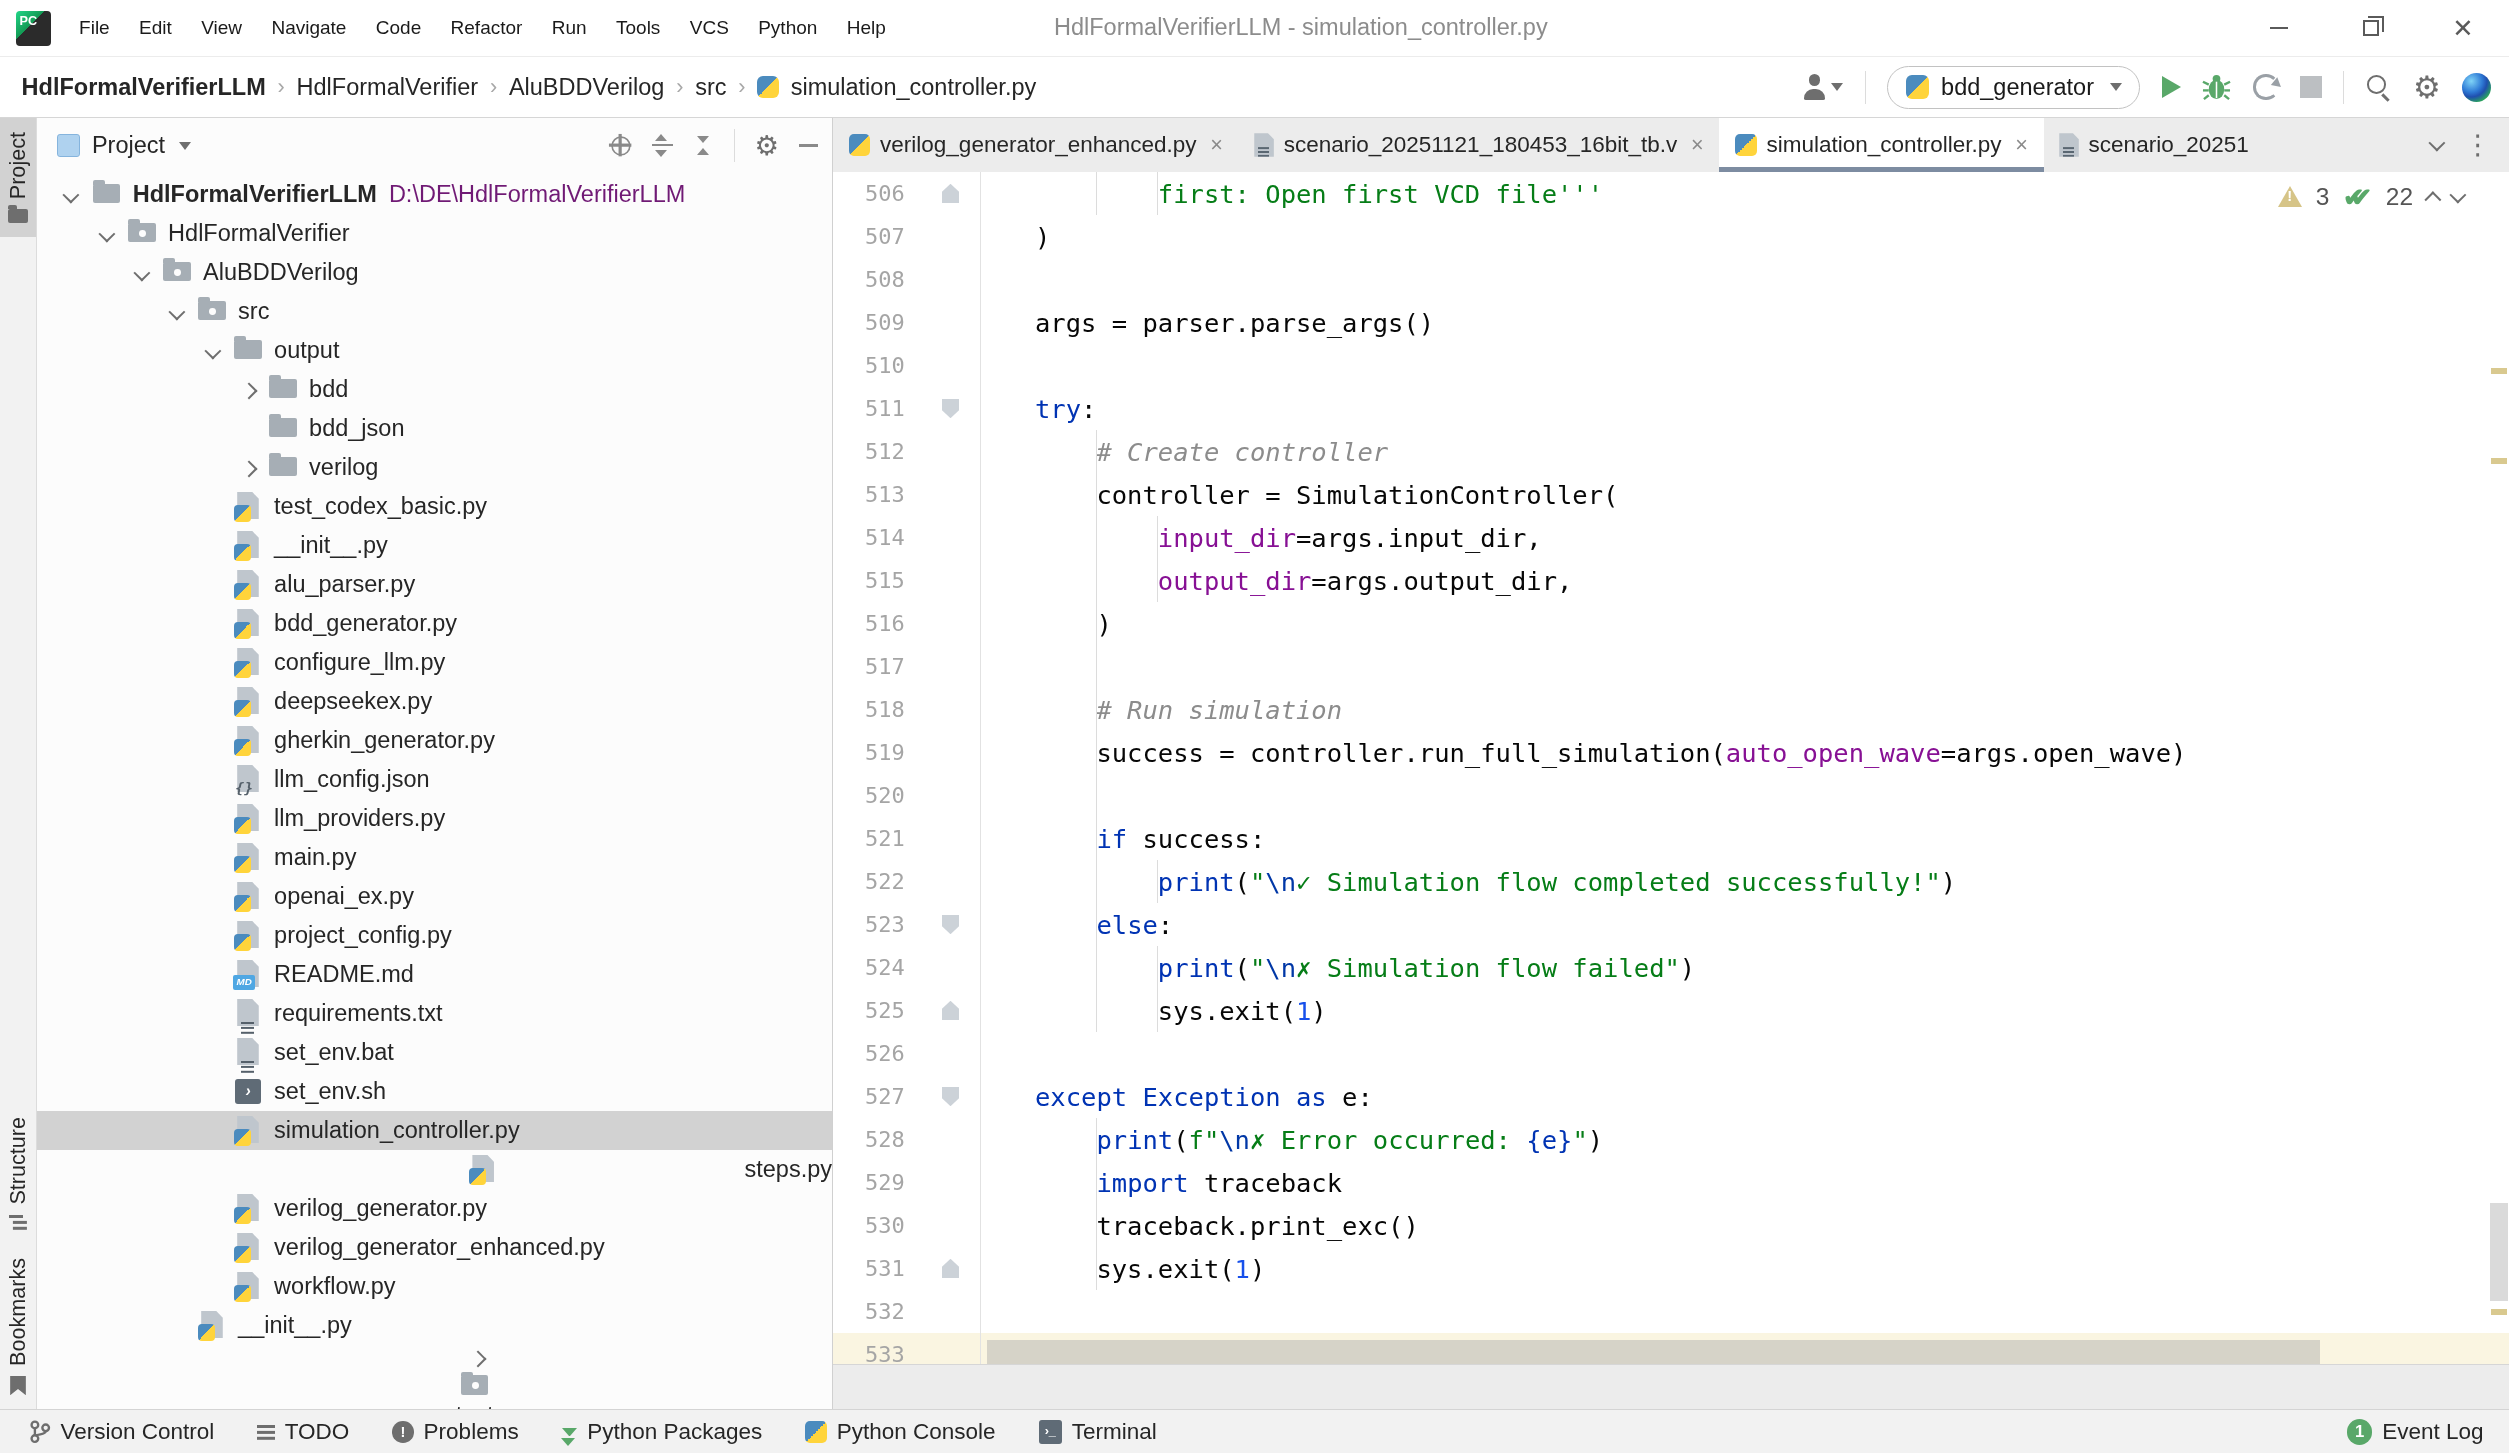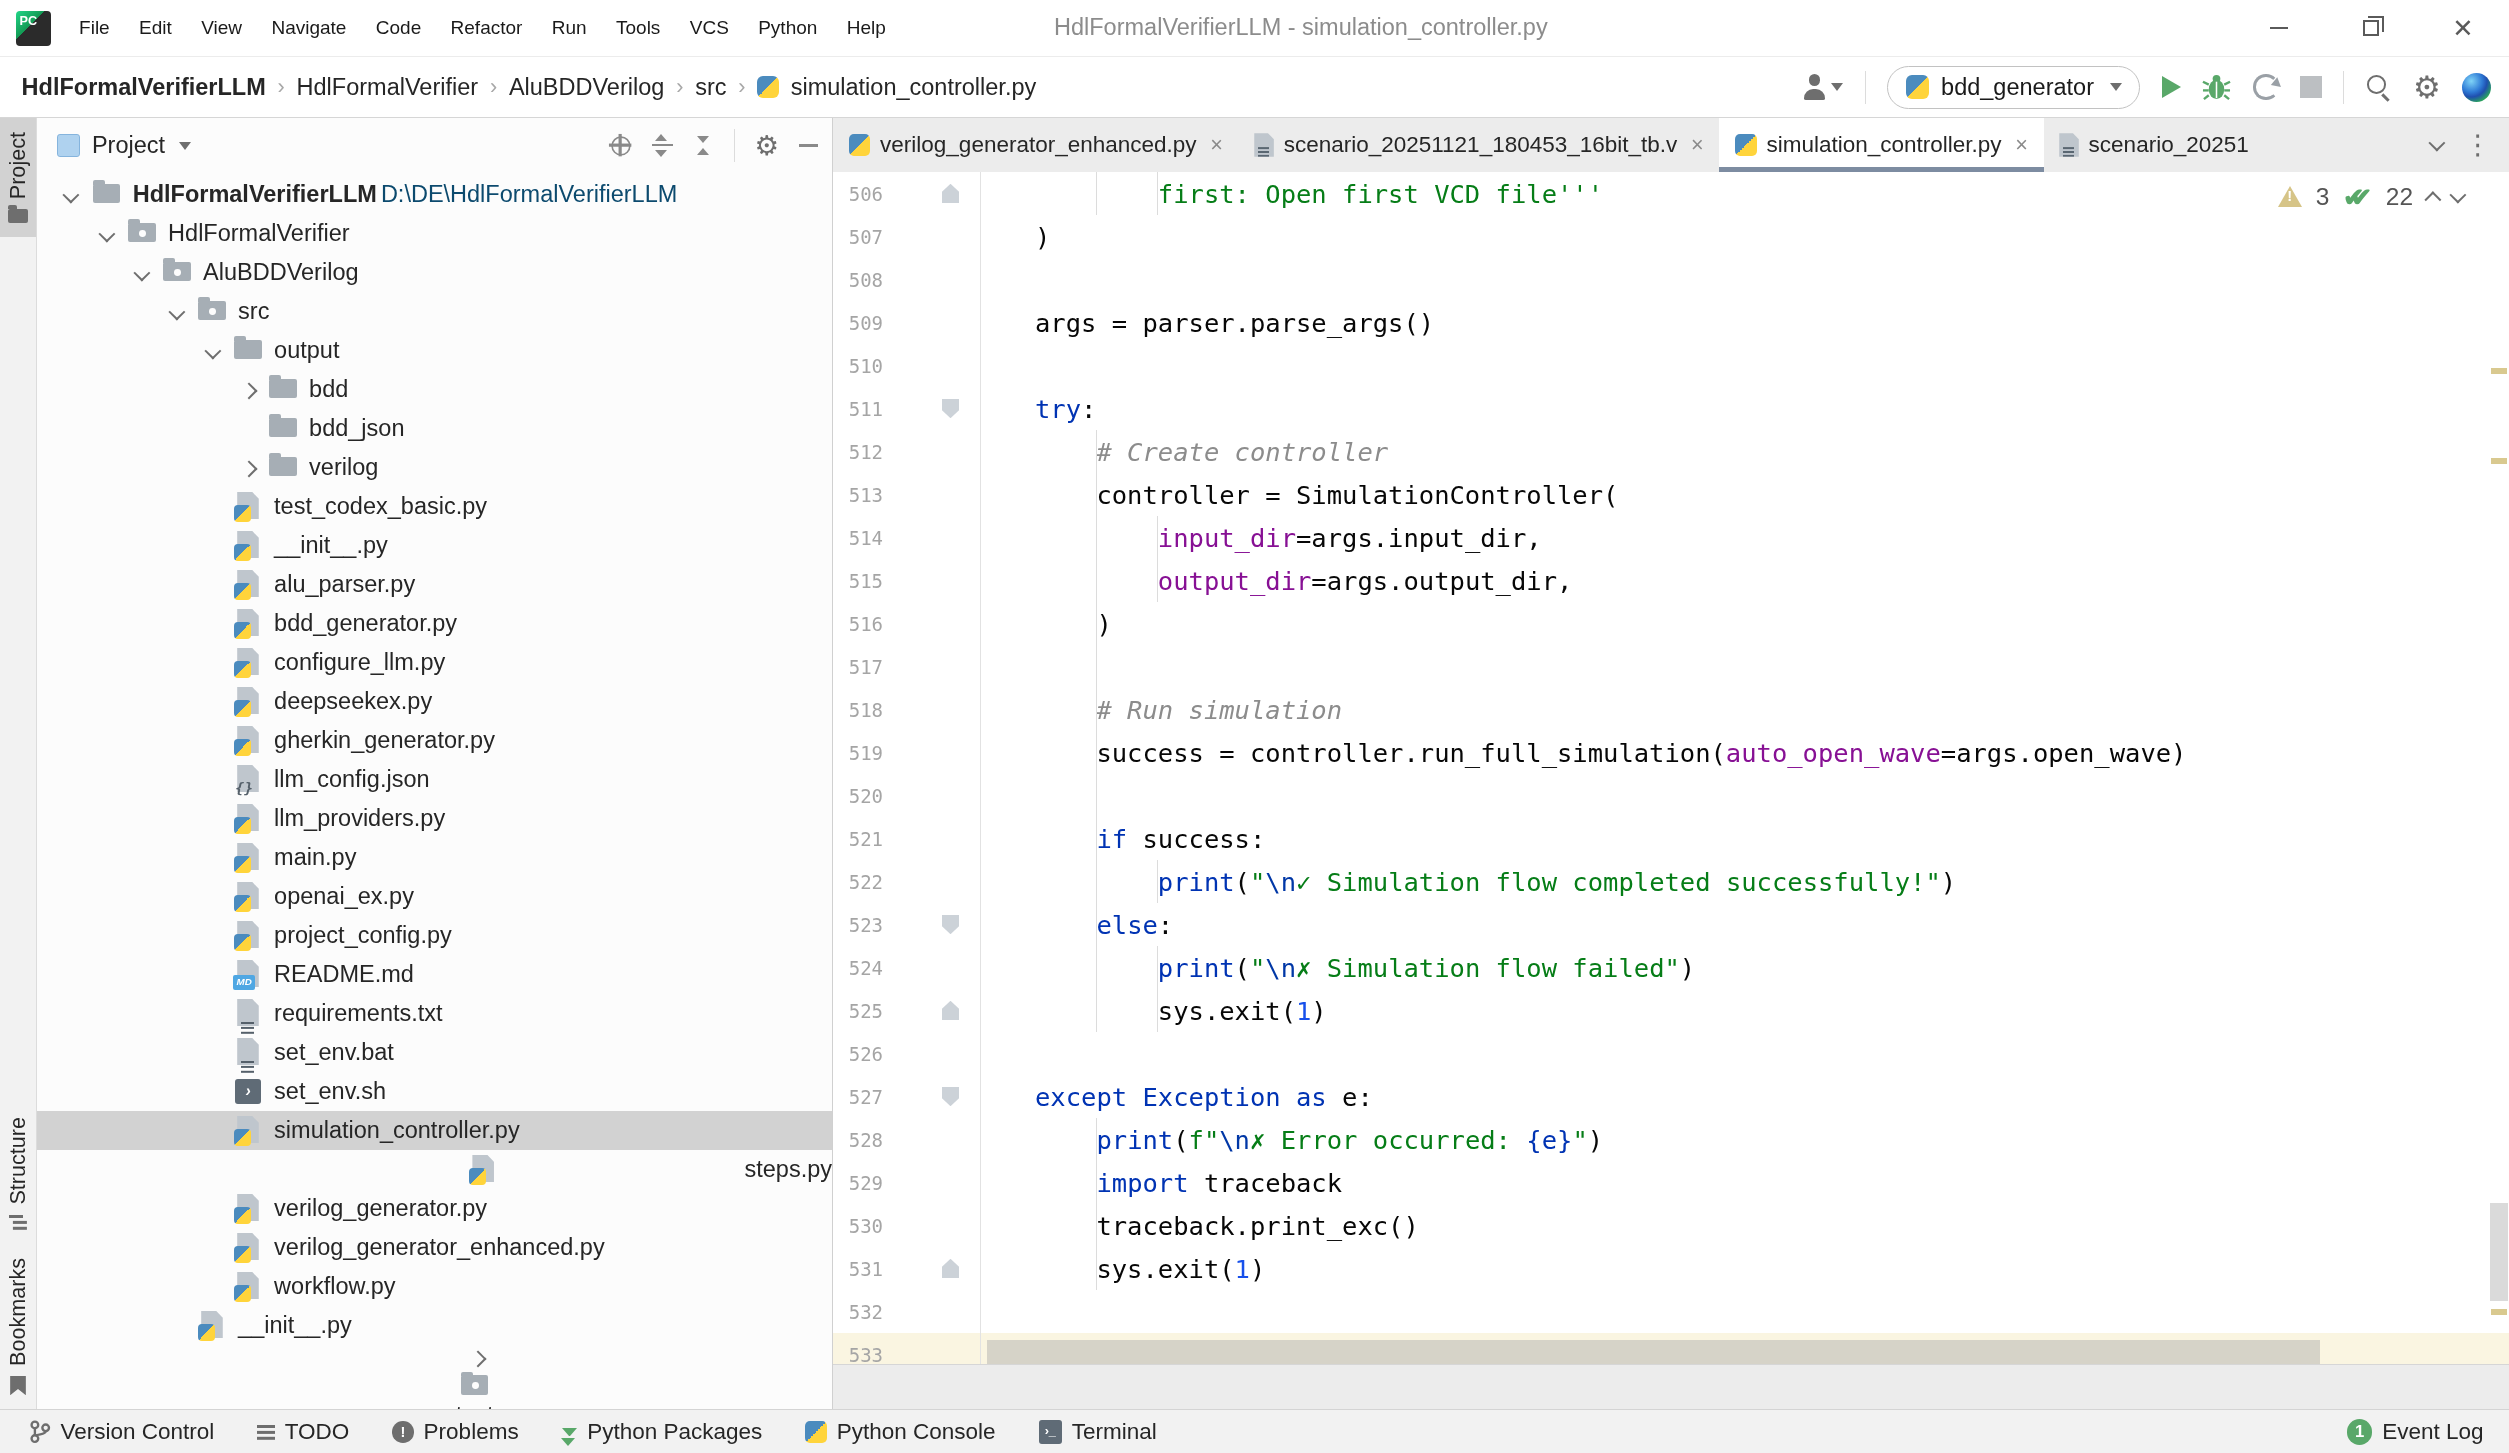--- a/index.html
+++ b/index.html
@@ -91,40 +91,40 @@
   .if-folder { position:absolute; left:1px; top:4.9px; width:27.4px; height:19.6px; background:#a6aeb5; border-radius:2px; }
   .if-folder::before { content:""; position:absolute; left:0; top:-3.9px; width:11.8px; height:4.9px; background:#a6aeb5; border-radius:2px 2px 0 0; }
   .if-dot::after { content:""; position:absolute; left:10.8px; top:6.9px; width:6.9px; height:6.9px; border-radius:50%; background:#fdfdfd; }
   .if-doc { position:absolute; left:3.9px; top:1px; width:21.6px; height:27.4px; background:#bfc6cd; clip-path:polygon(0 0,70% 0,100% 25%,100% 100%,0 100%); }
   .if-py  { position:absolute; left:1px; bottom:0px; width:16.7px; height:16.7px; border-radius:3.9px; background:linear-gradient(135deg,#4b8bbe 50%,#ffd43b 50%); }
   .if-json { position:absolute; left:2px; bottom:-1px; font-size:14.7px; font-weight:bold; color:#55606a; font-family:"DejaVu Sans Mono",monospace; }
   .if-md { position:absolute; left:0; bottom:0; width:21.6px; height:14.7px; background:#4fa7e3; color:#fff; font-size:9.8px; font-weight:bold; text-align:center; line-height:14.7px; border-radius:2px; }
   .if-lines { position:absolute; left:7.8px; bottom:4.9px; width:12.7px; height:2.5px; background:#55606a; box-shadow:0 4.9px 0 #55606a, 0 9.8px 0 #55606a; }
   .if-sh { position:absolute; left:2px; top:2.9px; width:25.5px; height:25.5px; background:#5f6b76; border-radius:2.9px; color:#fff; font-size:15.7px; font-weight:bold; text-align:center; line-height:24.5px; }
   .tlabel.bold { font-weight:bold; }
-  .tpath { color:#0c4a6e; margin-left:4px; }
+  .tpath { color:#701a75; margin-left:12px; }
 
   
   .editor-col { flex:1 1 auto; display:flex; flex-direction:column; min-width:0; position:relative; }
   .tabbar { height:54px; background:#ececec; display:flex; align-items:stretch; flex:0 0 auto; }
   .tab { display:flex; align-items:center; gap:9.8px; padding:0 15.7px; font-size:22.5px; color:#262626; position:relative; white-space:nowrap; }
   .tab.active { background:#fff; box-shadow:inset 0 -4.9px 0 #7d8ca1; }
   .tab .tico-py { width:21.6px; height:21.6px; border-radius:4.9px; background:linear-gradient(135deg,#4b8bbe 50%,#ffd43b 50%); position:relative; }
   .tab .tico-py::before { content:""; position:absolute; left:-2.9px; top:-3.9px; width:13.7px; height:15.7px; background:#c3cad1; z-index:-1; }
   .tab .tico-doc { width:19.6px; height:23.5px; background:#bfc6cd; clip-path:polygon(0 0,70% 0,100% 25%,100% 100%,0 100%); position:relative; }
   .tab .tico-doc::after { content:""; position:absolute; left:3.9px; bottom:3.9px; width:10.8px; height:2px; background:#5a6772; box-shadow:0 3.9px 0 #5a6772, 0 -3.9px 0 #5a6772; }
   .tab .close-x { color:#8a8a8a; font-size:21.6px; margin-left:3.9px; }
   .tabbar-right { margin-left:auto; display:flex; align-items:center; gap:21.6px; padding-right:17.6px; }
   .chev-down { width:11.8px; height:11.8px; border-right:2.9px solid #6e6e6e; border-bottom:2.9px solid #6e6e6e; transform:rotate(45deg); margin-top:-3.9px; }
   .kebab { font-size:27.4px; color:#6e6e6e; }
 
   .editor { flex:1 1 auto; background:#fff; position:relative; overflow:hidden; font-family:"DejaVu Sans Mono",monospace; }
   .cline { height:43px; display:flex; align-items:center; position:relative; }
   .cline.caret { background:#faf5e1; }
-  .gnum { width:88px; padding-left:15.7px; font-size:19px; color:#a5a5a5; flex:0 0 auto; }
+  .gnum { width:88px; padding-left:15.7px; font-size:22px; color:#a5a5a5; flex:0 0 auto;text-align:center; }
   .gfold { width:59px; flex:0 0 auto; display:flex; align-items:center; justify-content:center; }
   .fold-up { width:17.6px; height:19.6px; background:#ccd2d8; clip-path:polygon(50% 0,100% 42%,100% 100%,0 100%,0 42%); }
   .fold-down { width:17.6px; height:19.6px; background:#ccd2d8; clip-path:polygon(0 0,100% 0,100% 58%,50% 100%,0 58%); }
   .ccode { flex:1 1 auto; position:relative; height:100%; border-left:1px solid #e2e2e2; display:flex; align-items:center; padding-left:54px; white-space:pre; font-size:25.5px; color:#070707; }
   .guide { position:absolute; top:0; bottom:0; width:1px; background:#dcdcdc; }
   .tk-k { color:#0033b3; }
   .tk-s { color:#067d17; }
   .tk-c { color:#8c8c8c; font-style:italic; }
   .tk-n { color:#1750eb; }
   .tk-a { color:#871094; }

